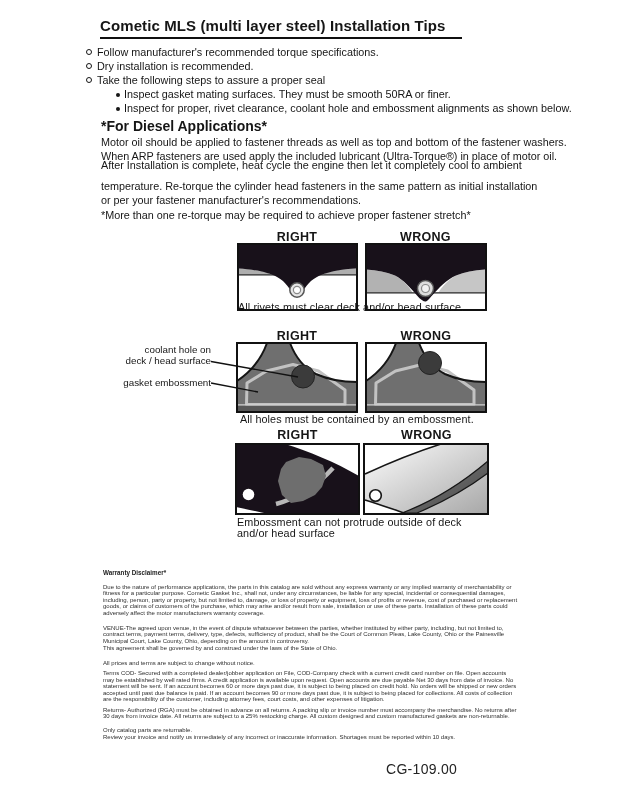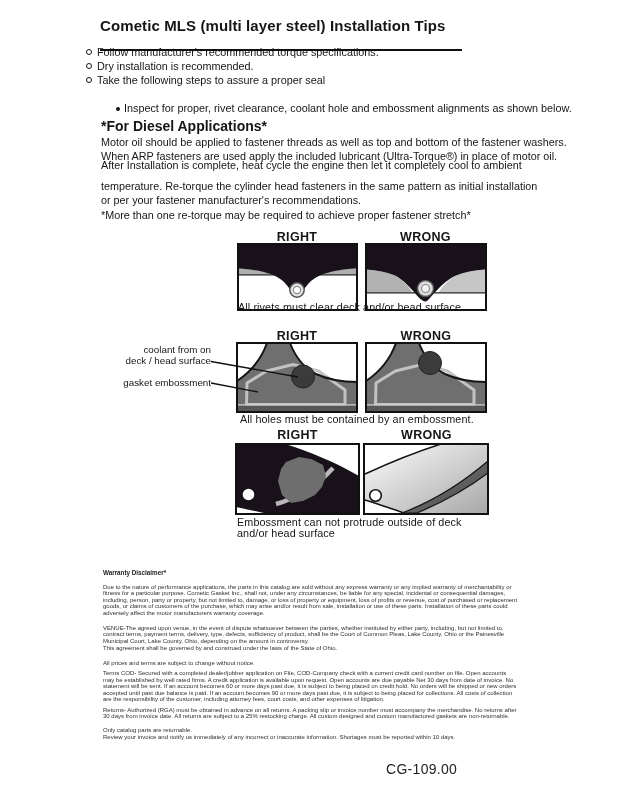--- a/index.html
+++ b/index.html
@@ -3,21 +3,21 @@
 <meta charset="utf-8">
 <style>
   html,body{margin:0;padding:0;background:#ffffff;}
   .page{
     position:relative;width:618px;height:800px;background:#ffffff;overflow:hidden;
     font-family:"Liberation Sans","DejaVu Sans",sans-serif;color:#161616;
   }
   .t{position:absolute;white-space:nowrap;}
   .doc-title{
     left:100px;top:17px;font-size:15px;font-weight:bold;letter-spacing:.1px;
-    width:362px;padding-bottom:15px;border-bottom:2.5px solid #101010;
+    width:362px;padding-bottom:3px;border-bottom:2.5px solid #101010;
   }
   .body-line{font-size:10.8px;}
   .bullet-line{left:86px;}
   .sub-line{left:116px;}
   .b-open{display:inline-block;width:4px;height:4px;border:1px solid #161616;border-radius:50%;
     margin-right:5px;vertical-align:1.5px;}
   .b-fill{display:inline-block;width:4px;height:4px;background:#161616;border-radius:50%;
     margin-right:4px;vertical-align:1.5px;}
   .section-head{left:101px;font-size:14px;font-weight:bold;}
   .para-line{left:101px;font-size:10.8px;}
@@ -33,20 +33,21 @@
 </head>
 <body>
 
 <div class="page">
 
   <div class="t doc-title">Cometic MLS (multi layer steel) Installation Tips</div>
 
   <div class="t body-line bullet-line" style="top:60px"><span class="b-open"></span><span>Dry installation is recommended.</span></div>
   <div class="t body-line bullet-line" style="top:46px"><span class="b-open"></span><span>Follow manufacturer's recommended torque specifications.</span></div>
   <div class="t body-line bullet-line" style="top:74px"><span class="b-open"></span><span>Take the following steps to assure a proper seal</span></div>
+  <div class="t body-line sub-line" style="top:88px"><span class="b-fill"></span><span>Inspect gasket mating surfaces.  They must be smooth 50RA or finer.</span></div>
   <div class="t body-line sub-line" style="top:102px"><span class="b-fill"></span><span>Inspect for proper, rivet clearance, coolant hole and embossment alignments as shown below.</span></div>
 
   <div class="t section-head" style="top:118px">*For Diesel Applications*</div>
   <div class="t para-line" style="top:136px">Motor oil should be applied to fastener threads as well as top and bottom of the fastener washers.</div>
   <div class="t para-line" style="top:149.5px">When ARP fasteners are used apply the included lubricant (Ultra-Torque®) in place of motor oil.</div>
   <div class="t para-line" style="top:159px">After Installation is complete, heat cycle the engine then let it completely cool to ambient</div>
   <div class="t para-line" style="top:193.5px">or per your fastener manufacturer's recommendations.</div>
   <div class="t para-line" style="top:180px">temperature. Re-torque the cylinder head fasteners in the same pattern as initial installation</div>
   <div class="t para-line" style="top:209px">*More than one re-torque may be required to achieve proper fastener stretch*</div>
 
@@ -74,21 +75,21 @@
       <path d="M129,1 H248 V26.5 C237,27 227,29 219,32.5 C209,37 202,45 196,51.5 C192,56 190,58.5 188.5,58.5 C186.5,58.5 183.5,56.5 180,52.5 C174,45.5 166.5,36.7 158,32.5 C150,29 140,27 129,26.5 Z" fill="#18111a"></path>
       <circle cx="188.5" cy="45.5" r="8" fill="#dddddd" stroke="#555555" stroke-width="1.5"></circle>
       <circle cx="188.5" cy="45.5" r="4" fill="#f2f2f2" stroke="#8a8a8a" stroke-width="1.2"></circle>
       <rect x="129" y="1" width="120" height="66" fill="none" stroke="#111111" stroke-width="2"></rect>
     </g>
   </svg>
   <div class="t caption" style="left:238px;top:301px">All rivets must clear deck and/or head surface.</div>
 
   <div class="t rw-label" style="left:237px;top:329px;width:120px">RIGHT</div>
   <div class="t rw-label" style="left:366px;top:329px;width:120px">WRONG</div>
-  <div class="t ann" style="top:344px">coolant from on</div>
+  <div class="t ann" style="top:344px">coolant hole on</div>
   <div class="t ann" style="top:355px">deck / head surface</div>
   <div class="t ann" style="top:377px">gasket embossment</div>
 
   <svg style="left:90px;top:330px" width="400" height="95" viewBox="0 0 400 95">
 
     <g>
       <rect x="147" y="13" width="120" height="69" fill="#ffffff"></rect>
       <path d="M147,51 C162,41 172,27 177,13 L200,13 C205,26 214,38 226,44 C239,50 254,52 267,52 V76 H147 Z" fill="#6f6f6f"></path>
       <path d="M156.5,74.5 L157,53 L176.5,41 L203,34.5 L228.5,41 L255,60 L255,74.5 Z" fill="none" stroke="#c2c2c2" stroke-width="3" stroke-linejoin="round"></path>
       <rect x="147" y="75.5" width="120" height="6.5" fill="#575757"></rect>

